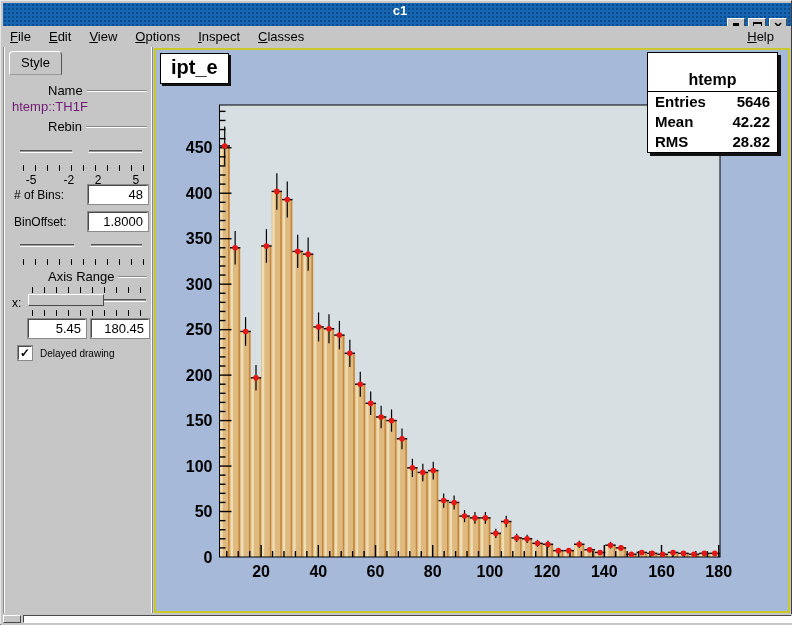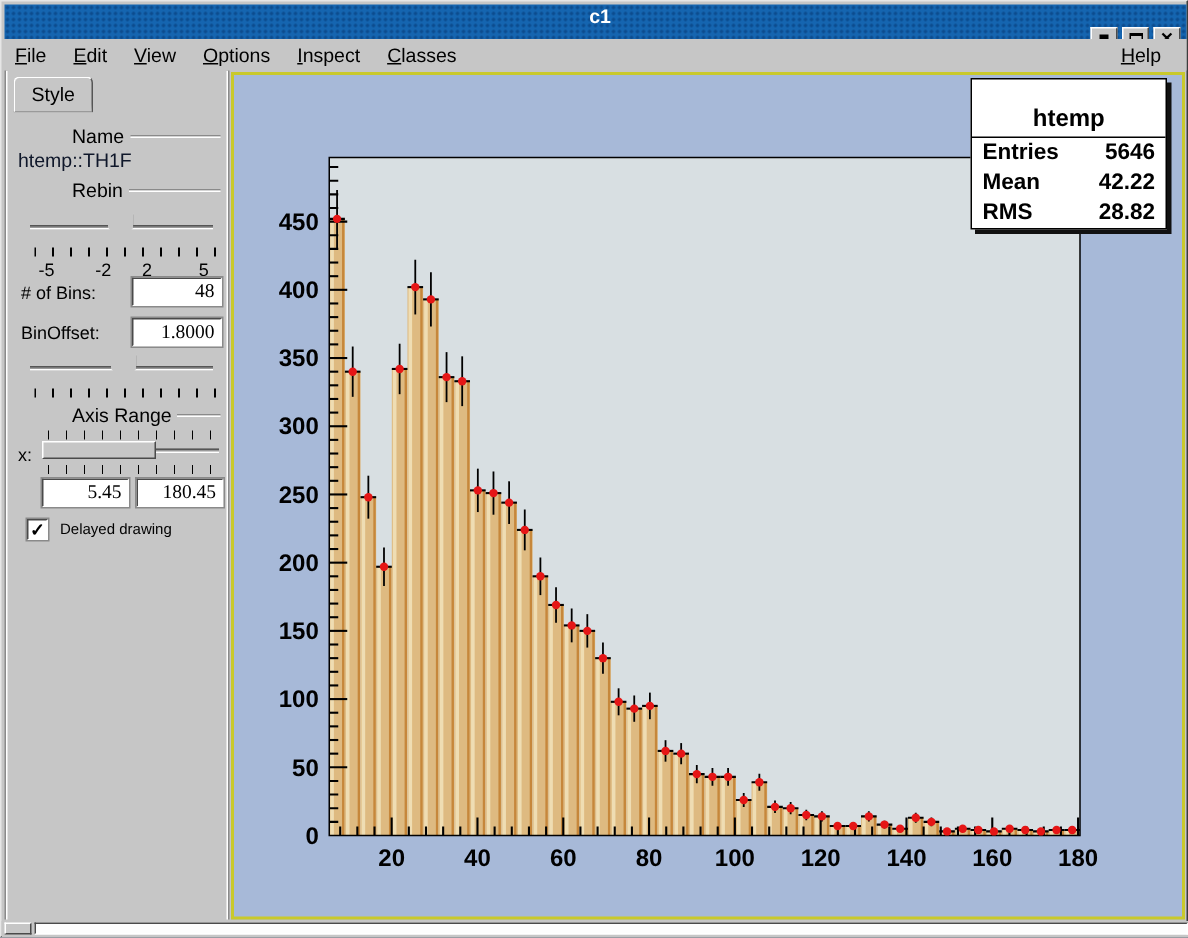--- a/index.html
+++ b/index.html
@@ -51,21 +51,21 @@
     clip-path:polygon(0 0,100% 0,100% 55%,50% 100%,0 55%);
     filter:drop-shadow(1px 1px 0 #444) drop-shadow(-1px -1px 0 #eee); }
   .ticks { position:absolute; height:6px;
     background-image:repeating-linear-gradient(90deg,#000 0 1px,transparent 1px 12px); }
   .slider-labels { position:absolute; font-size:12px; }
   .slider-labels span { position:absolute; transform:translateX(-50%); }
 
   .field-label { position:absolute; left:10px; font-size:12px; }
   .entry { position:absolute; height:19px; background:#fff; border:1px solid;
     border-color:#4a4a4a #fff #fff #4a4a4a; outline:1px solid #8a8a8a;
-    font-family:Liberation Serif, serif; font-size:13px; text-align:right; padding:0 4px 1px 2px; width:60px; }
+    font-family:Liberation Sans, sans-serif; font-size:13px; text-align:right; padding:0 4px 1px 2px; width:60px; }
 
   .range-slider { position:absolute; height:14px; }
   .range-groove { position:absolute; left:0; right:0; top:6px; height:3px; background:#9a9a9a;
     border-top:1px solid #555; border-bottom:1px solid #fff; }
   .range-thumb { position:absolute; left:0; top:1px; height:12px; background:#c6c6c6;
     border:1px solid; border-color:#fff #4a4a4a #4a4a4a #fff; }
 
   .checkbox-row { position:absolute; left:14px; display:flex; align-items:center; }
   .checkbox { width:14px; height:14px; background:#fff; border:1px solid; border-color:#4a4a4a #fff #fff #4a4a4a;
     outline:1px solid #8a8a8a; display:flex; align-items:center; justify-content:center;
@@ -137,21 +137,21 @@
 
   <div id="editor">
     <div class="tabbar">
       <div class="tab">Style</div>
     </div>
 
     <div class="group-row" style="top:36px;">
       <span class="gl">Name</span>
       <span class="gline"></span>
     </div>
-    <div class="red-name" style="top:52px; color:#0f172a;">htemp::TH1F</div>
+    <div class="red-name" style="top:52px; color:#701a75;">htemp::TH1F</div>
 
     <div class="group-row" style="top:72px;">
       <span class="gl">Rebin</span>
       <span class="gline"></span>
     </div>
 
     <div class="slider" style="left:16px; top:94px; width:122px; height:20px;">
       <div class="groove"></div>
       <div class="thumb" style="left:52px;"></div>
     </div>
@@ -597,20 +597,21 @@
         <line x1="532.7144599999999" y1="504.27162977867204" x2="543.141448" y2="504.27162977867204" stroke="#000" stroke-width="1.4"></line>
         <line x1="537.927954" y1="502.69640449693935" x2="537.927954" y2="505.8468550604047" stroke="#000" stroke-width="1.2"></line>
         <circle cx="537.927954" cy="504.27162977867204" r="2.8" fill="#e51616"></circle>
         <line x1="543.141448" y1="503.3621730382294" x2="553.568436" y2="503.3621730382294" stroke="#000" stroke-width="1.4"></line>
         <line x1="548.3549419999999" y1="501.5432595573441" x2="548.3549419999999" y2="505.18108651911473" stroke="#000" stroke-width="1.2"></line>
         <circle cx="548.3549419999999" cy="503.3621730382294" r="2.8" fill="#e51616"></circle>
         <line x1="553.568436" y1="503.3621730382294" x2="563.9954240000001" y2="503.3621730382294" stroke="#000" stroke-width="1.4"></line>
         <line x1="558.78193" y1="501.5432595573441" x2="558.78193" y2="505.18108651911473" stroke="#000" stroke-width="1.2"></line>
         <circle cx="558.78193" cy="503.3621730382294" r="2.8" fill="#e51616"></circle>
       </svg>
+    <div id="pad-title">ipt_e</div>
     <div id="stats">
       <div class="stats-title">htemp</div>
       <div class="stats-row">
           <span>Entries</span>
           <span>5646</span>
         </div>
       <div class="stats-row">
           <span>Mean</span>
           <span>42.22</span>
         </div>

